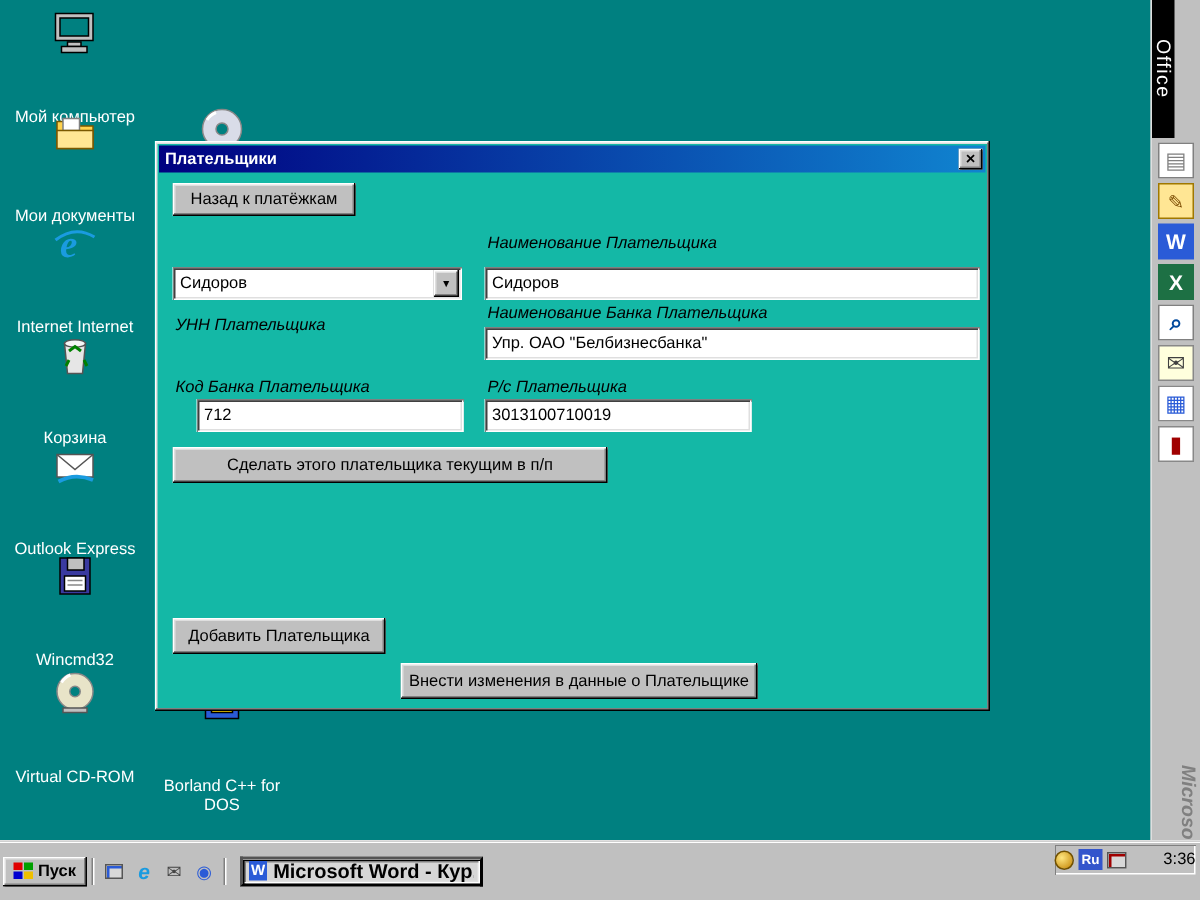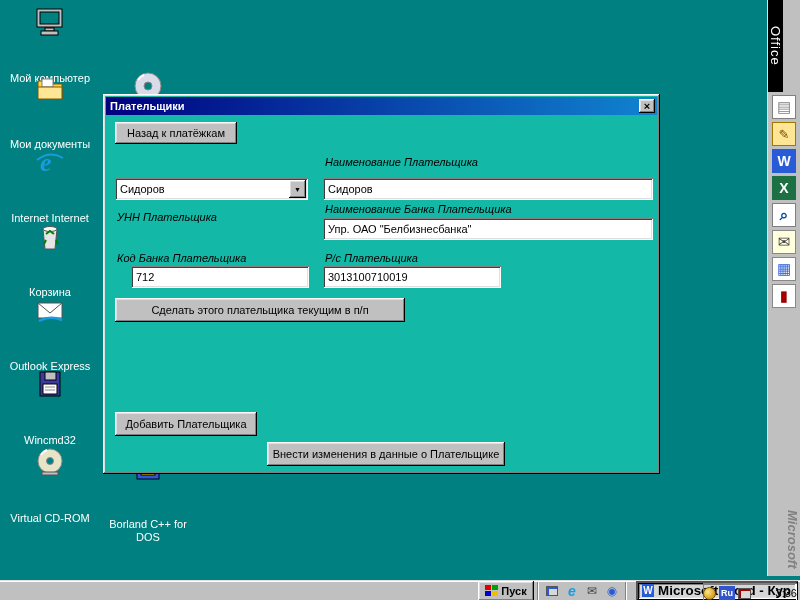--- a/index.html
+++ b/index.html
@@ -94,23 +94,23 @@
   [data-name="bookshelf-icon"].oicon .og { color:#a00000; }
   .office-footer {
     position:absolute; bottom:8px; left:0; width:100%;
     writing-mode: vertical-rl; text-align:center;
     color:#808080; font-style:italic; font-weight:bold; font-size:13px;
     display:flex; justify-content:center;
   }
 
   
   #taskbar {
-    position:absolute; left:0; bottom:0; width:800px; height:20px; z-index:30;
+    position:absolute; left:0; bottom:0; width:800px; height:40px; z-index:30;
     background:#c0c0c0; border-top:1px solid #dfdfdf; box-shadow: inset 0 1px 0 #fff;
-    display:flex; align-items:center; padding:0 2px;justify-content:flex-end;
+    display:flex; align-items:center; padding:0 2px;
   }
   .start {
     position:relative; width:56px; height:20px;
     display:flex; align-items:center; justify-content:center; gap:3px;
     font-weight:bold;
   }
   .flag { width:13px; height:12px; position:relative; display:inline-block; }
   .flag i { position:absolute; width:6px; height:5px; }
   .flag .f1 { left:0; top:0; background:#e00000; }
   .flag .f2 { left:7px; top:0; background:#00a000; }

